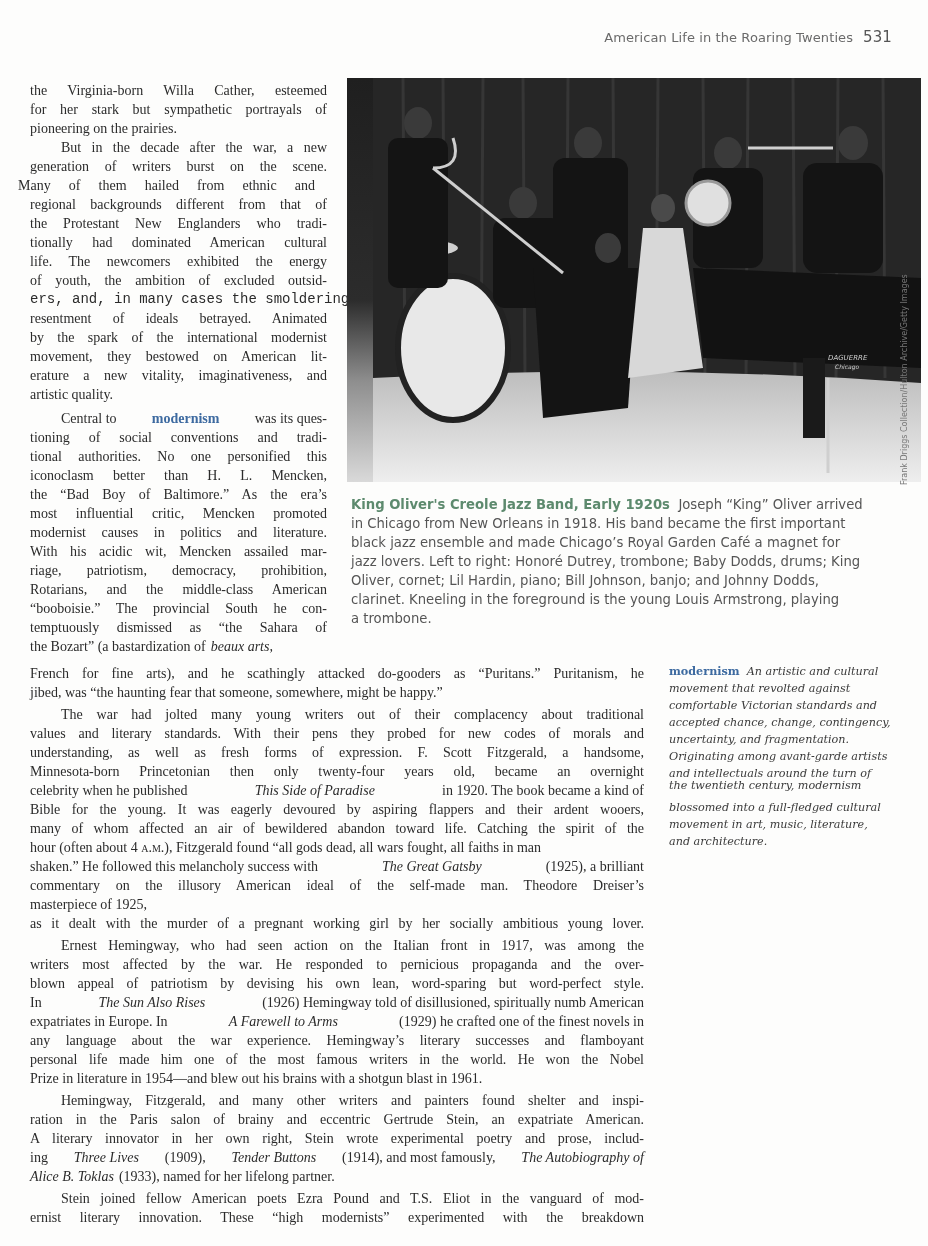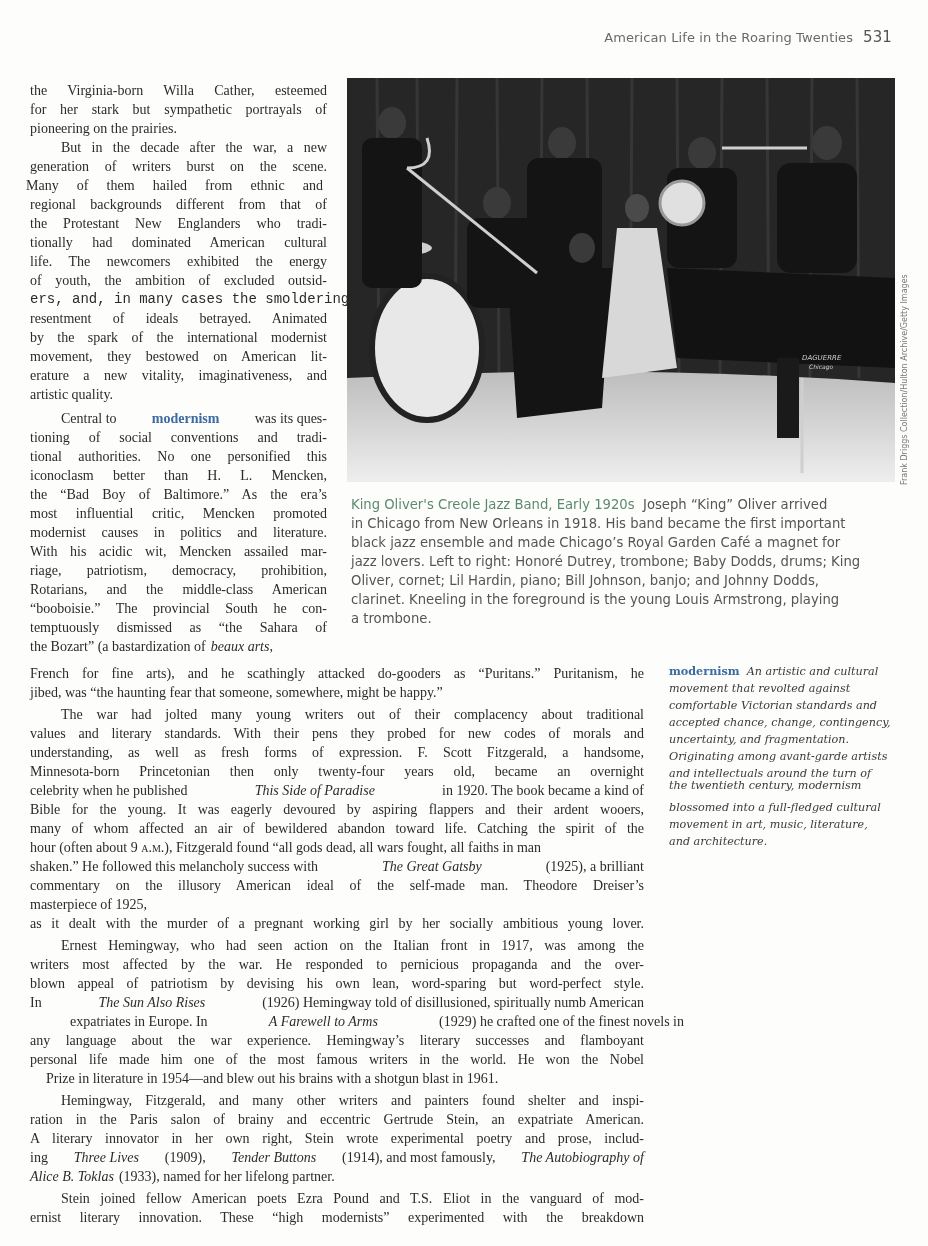--- a/index.html
+++ b/index.html
@@ -18,50 +18,51 @@
     text-align-last: justify;
   }
   .line.last { text-align-last: left; }
   .line em { font-style: italic; }
   .key { color: #3d6aa0; font-weight: bold; }
   .sc { font-variant: small-caps; }
   .photo {
     position: absolute; left: 347px; top: 78px; width: 548px; height: 404px;
     background: linear-gradient(180deg, #1f1f1f 0%, #2c2c2c 55%, #8e8e8e 75%, #d9d9d9 100%);
     overflow: hidden;
+    padding-left: 26px;
   }
   .credit {
     position: absolute; left: 900px; top: 485px; transform-origin: left top; transform: rotate(-90deg);
     font-family: "DejaVu Sans", sans-serif; font-size: 8px; color: #777; white-space: nowrap;
   }
   .caption-line {
     position: absolute; left: 351px; font-family: "DejaVu Sans", sans-serif; font-size: 13.2px;
     line-height: 18.8px; color: #555; white-space: nowrap;
   }
-  .caption-title { color: #5d8a6e; font-weight: normal; }
+  .caption-title { color: #5d8a6e; font-weight: bold; }
   .gloss-line {
     position: absolute; left: 669px; font-family: "DejaVu Serif", serif; font-style: italic;
     font-size: 11.2px; line-height: 17px; color: #3a3a3a; white-space: nowrap;
   }
   .gloss-term { font-style: normal; font-weight: bold; color: #3d6aa0; }
 </style>
 </head>
 <body>
 
 <div class="running-head">
   <span>American Life in the Roaring Twenties</span><span class="pg">531</span>
 </div>
 
 <div>
   <div class="line" style="left:30px;top:81px;width:297px;">the Virginia-born Willa Cather, esteemed</div>
   <div class="line" style="left:30px;top:100px;width:297px;">for her stark but sympathetic portrayals of</div>
   <div class="line last" style="left:30px;top:119px;width:297px;">pioneering on the prairies.</div>
   <div class="line" style="left:61px;top:138px;width:266px;">But in the decade after the war, a new</div>
   <div class="line" style="left:30px;top:157px;width:297px;">generation of writers burst on the scene.</div>
-  <div class="line" style="left:26px;top:176px;width:297px;">Many of them hailed from ethnic and</div>
+  <div class="line" style="left:18px;top:176px;width:297px;">Many of them hailed from ethnic and</div>
   <div class="line" style="left:30px;top:195px;width:297px;">regional backgrounds different from that of</div>
   <div class="line" style="left:30px;top:214px;width:297px;">the Protestant New Englanders who tradi-</div>
   <div class="line" style="left:30px;top:233px;width:297px;">tionally had dominated American cultural</div>
   <div class="line" style="left:30px;top:252px;width:297px;">life. The newcomers exhibited the energy</div>
   <div class="line" style="left:30px;top:271px;width:297px;">of youth, the ambition of excluded outsid-</div>
   <div class="line" style="left:30px;top:290px;width:297px;font-family:Liberation Mono, monospace;">ers, and, in many cases the smoldering</div>
   <div class="line" style="left:30px;top:309px;width:297px;">resentment of ideals betrayed. Animated</div>
   <div class="line" style="left:30px;top:328px;width:297px;">by the spark of the international modernist</div>
   <div class="line" style="left:30px;top:347px;width:297px;">movement, they bestowed on American lit-</div>
   <div class="line" style="left:30px;top:366px;width:297px;">erature a new vitality, imaginativeness, and</div>
@@ -188,48 +189,48 @@
   <div class="line" style="left:30px;top:743px;width:614px;">understanding, as well as fresh forms of expression. F. Scott Fitzgerald, a handsome,</div>
   <div class="line" style="left:30px;top:762px;width:614px;">Minnesota-born Princetonian then only twenty-four years old, became an overnight</div>
   <div class="line" style="left:30px;top:781px;width:614px;display:flex;justify-content:space-between;">
     <span>celebrity when he published</span>
       <em>This Side of Paradise</em>
       <span>in 1920. The book became a kind of</span>
   </div>
   <div class="line" style="left:30px;top:800px;width:614px;">Bible for the young. It was eagerly devoured by aspiring flappers and their ardent wooers,</div>
   <div class="line" style="left:30px;top:819px;width:614px;">many of whom affected an air of bewildered abandon toward life. Catching the spirit of the</div>
   <div class="line" style="left:30px;top:838px;width:614px;display:flex;justify-content:space-between;">
-    <span><span>hour (often about 9</span> <span class="sc">a.m.</span><span>), Fitzgerald found “all gods dead, all wars fought, all faiths in man</span></span>
+    <span><span>hour (often about 4</span> <span class="sc">a.m.</span><span>), Fitzgerald found “all gods dead, all wars fought, all faiths in man</span></span>
   </div>
   <div class="line" style="left:30px;top:857px;width:614px;display:flex;justify-content:space-between;">
     <span>shaken.” He followed this melancholy success with</span>
       <em>The Great Gatsby</em>
       <span>(1925), a brilliant</span>
   </div>
   <div class="line" style="left:30px;top:876px;width:614px;">commentary on the illusory American ideal of the self-made man. Theodore Dreiser’s</div>
   <div class="line" style="left:30px;top:895px;width:614px;display:flex;justify-content:space-between;">
     <span>masterpiece of 1925,</span>
   </div>
   <div class="line" style="left:30px;top:914px;width:614px;">as it dealt with the murder of a pregnant working girl by her socially ambitious young lover.</div>
   <div class="line" style="left:61px;top:936px;width:583px;">Ernest Hemingway, who had seen action on the Italian front in 1917, was among the</div>
   <div class="line" style="left:30px;top:955px;width:614px;">writers most affected by the war. He responded to pernicious propaganda and the over-</div>
   <div class="line" style="left:30px;top:974px;width:614px;">blown appeal of patriotism by devising his own lean, word-sparing but word-perfect style.</div>
   <div class="line" style="left:30px;top:993px;width:614px;display:flex;justify-content:space-between;">
     <span>In</span>
       <em>The Sun Also Rises</em>
       <span>(1926) Hemingway told of disillusioned, spiritually numb American</span>
   </div>
-  <div class="line" style="left:30px;top:1012px;width:614px;display:flex;justify-content:space-between;margin-left:40px;">
+  <div class="line" style="left:30px;top:1012px;width:614px;display:flex;justify-content:space-between;">
     <span>expatriates in Europe. In</span>
       <em>A Farewell to Arms</em>
       <span>(1929) he crafted one of the finest novels in</span>
   </div>
   <div class="line" style="left:30px;top:1031px;width:614px;">any language about the war experience. Hemingway’s literary successes and flamboyant</div>
   <div class="line" style="left:30px;top:1050px;width:614px;">personal life made him one of the most famous writers in the world. He won the Nobel</div>
-  <div class="line last" style="left:46px;top:1069px;width:614px;">Prize in literature in 1954—and blew out his brains with a shotgun blast in 1961.</div>
+  <div class="line last" style="left:30px;top:1069px;width:614px;">Prize in literature in 1954—and blew out his brains with a shotgun blast in 1961.</div>
   <div class="line" style="left:61px;top:1091px;width:583px;">Hemingway, Fitzgerald, and many other writers and painters found shelter and inspi-</div>
   <div class="line" style="left:30px;top:1110px;width:614px;">ration in the Paris salon of brainy and eccentric Gertrude Stein, an expatriate American.</div>
   <div class="line" style="left:30px;top:1129px;width:614px;">A literary innovator in her own right, Stein wrote experimental poetry and prose, includ-</div>
   <div class="line" style="left:30px;top:1148px;width:614px;display:flex;justify-content:space-between;">
     <span>ing</span>
       <em>Three Lives</em>
       <span>(1909),</span>
       <em>Tender Buttons</em>
       <span>(1914), and most famously,</span>
       <em>The Autobiography of</em>

